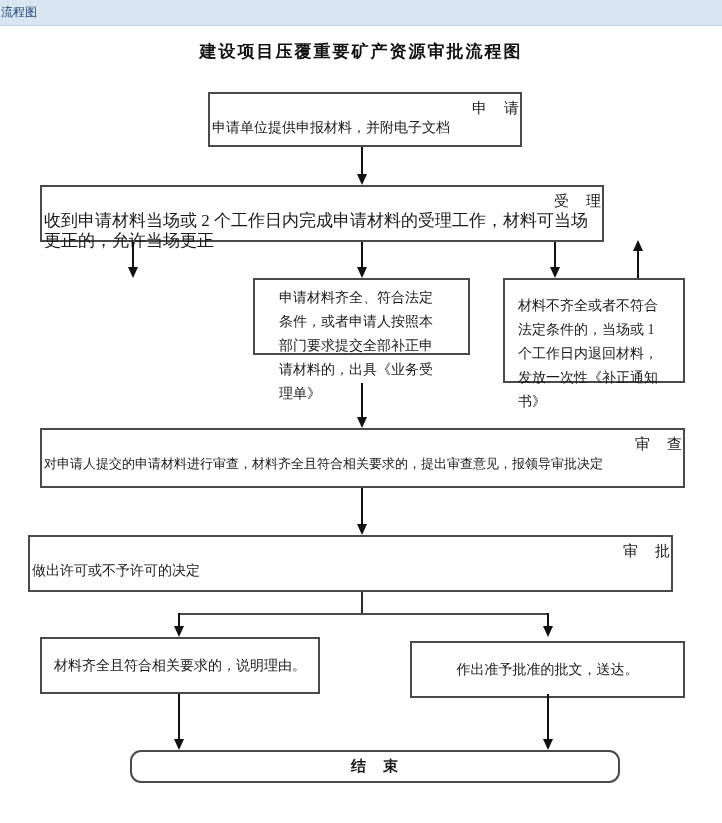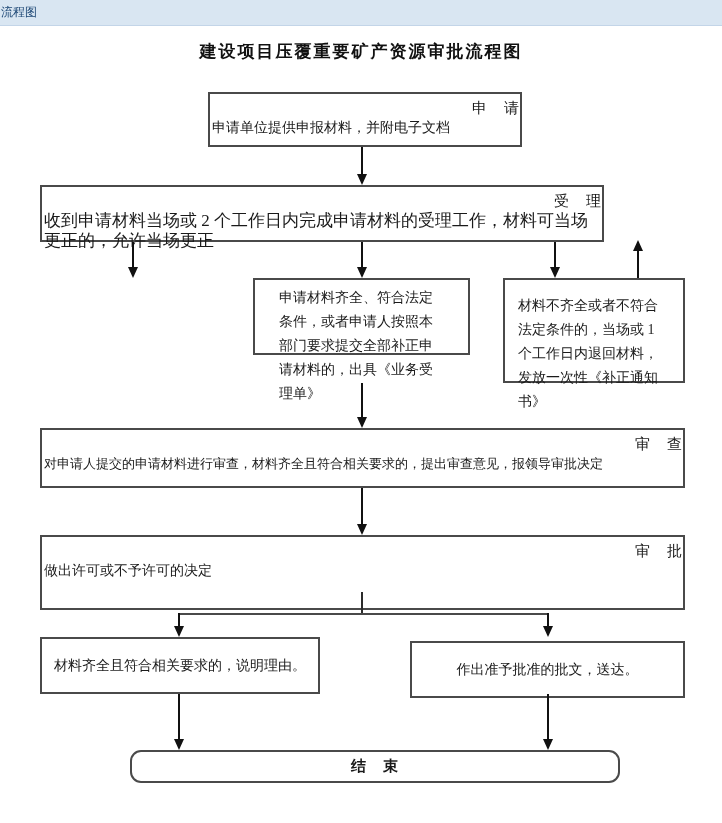--- a/index.html
+++ b/index.html
@@ -104,21 +104,21 @@
 
   <div class="arrow down" style="left:361px;top:383px;height:43px;"></div>
 
   <div class="fbox" style="left:40px;top:428px;width:645px;height:60px;">
     <div class="btitle">审　查</div>
     <div class="bbody" style="font-size:13px;">对申请人提交的申请材料进行审查，材料齐全且符合相关要求的，提出审查意见，报领导审批决定</div>
   </div>
 
   <div class="arrow down" style="left:361px;top:488px;height:45px;"></div>
 
-  <div class="fbox" style="left:40px;top:535px;width:645px;height:75px;">
+  <div class="fbox" style="left:28px;top:535px;width:645px;height:57px;">
     <div class="btitle">审　批</div>
     <div class="bbody">做出许可或不予许可的决定</div>
   </div>
 
   <div class="vline" style="left:361px;top:592px;height:22px;"></div>
   <div class="hline" style="left:178px;top:613px;width:371px;"></div>
   <div class="arrow down" style="left:178px;top:613px;height:22px;"></div>
   <div class="arrow down" style="left:547px;top:613px;height:22px;"></div>
 
   <div class="fbox centerbox" style="left:40px;top:637px;width:280px;height:57px;">

